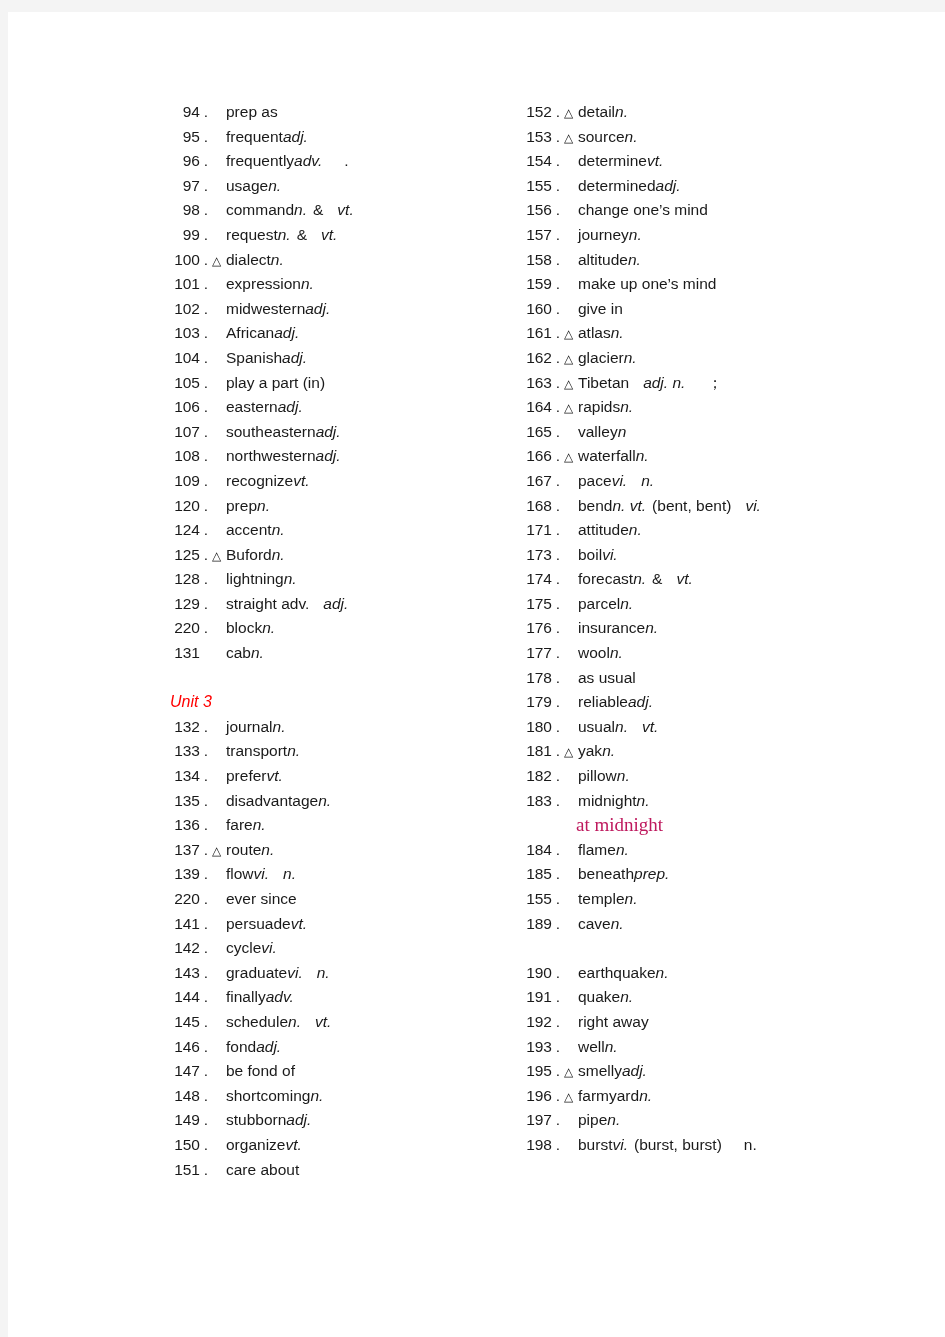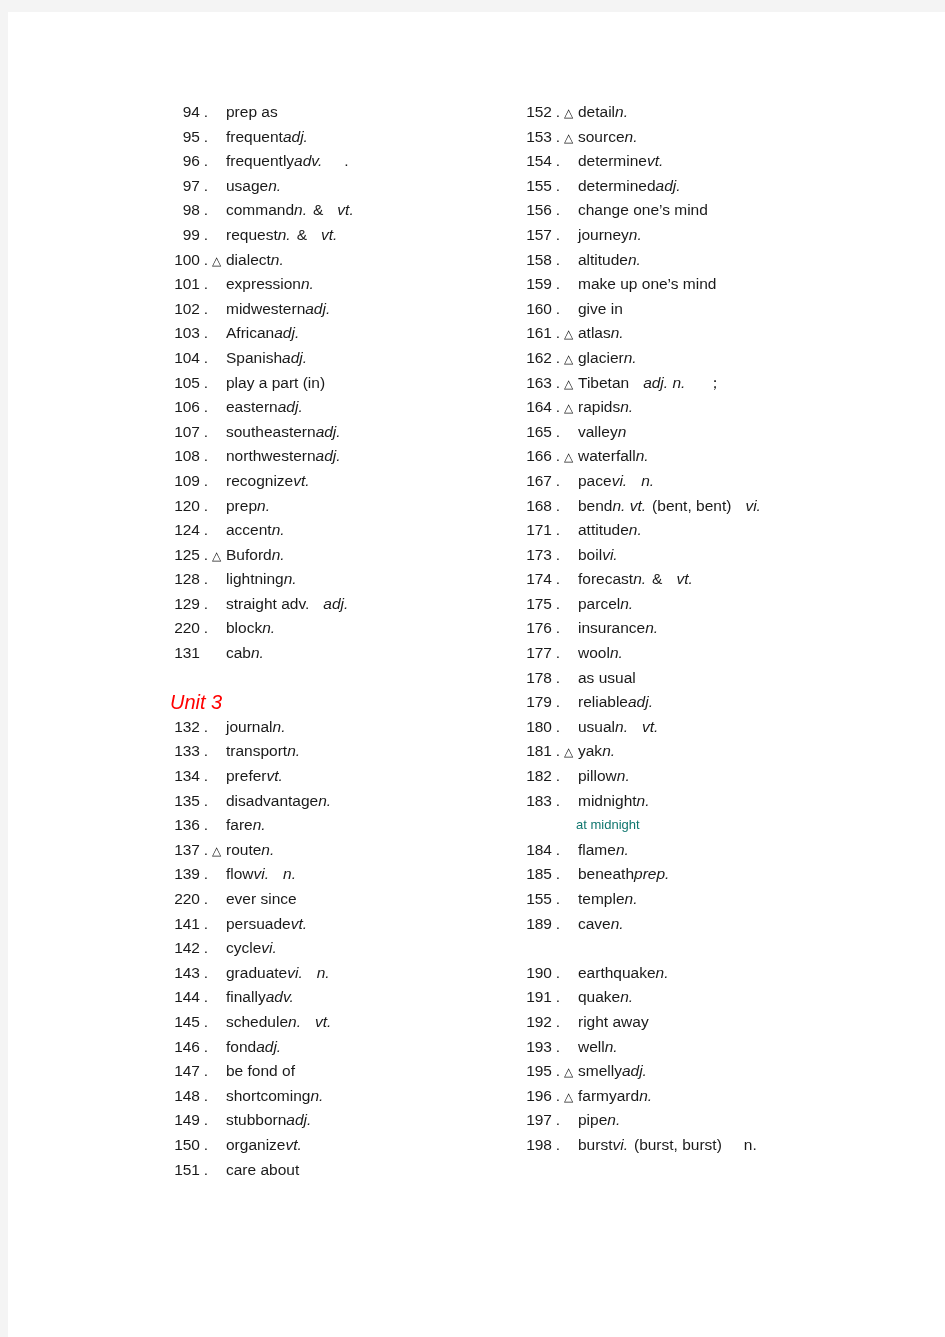--- a/index.html
+++ b/index.html
@@ -81,35 +81,36 @@
     flex: 0 0 auto;
   }
   .tail {
     padding-left: 22px;
     flex: 0 0 auto;
   }
 
   .unit-head {
     height: 24.6px;
     line-height: 24.6px;
-    font-size: 20px;
+    font-size: 16px;
     font-style: italic;
     color: #ff0000;
     white-space: nowrap;
   }
   .blank {
     height: 24.6px;
   }
   .sub {
     height: 24.6px;
     line-height: 24.6px;
-    font-size: 13px;
-    color: #0f766e;
+    font-size: 19px;
+    color: #be185d;
     padding-left: 54px;
     white-space: nowrap;
+    font-family: Liberation Serif, serif;
   }
 </style>
 </head>
 <body>
 
 <div id="page">
   <div class="columns">
     <div class="col col-left">
         <div class="entry">
           <span class="num">94</span>

